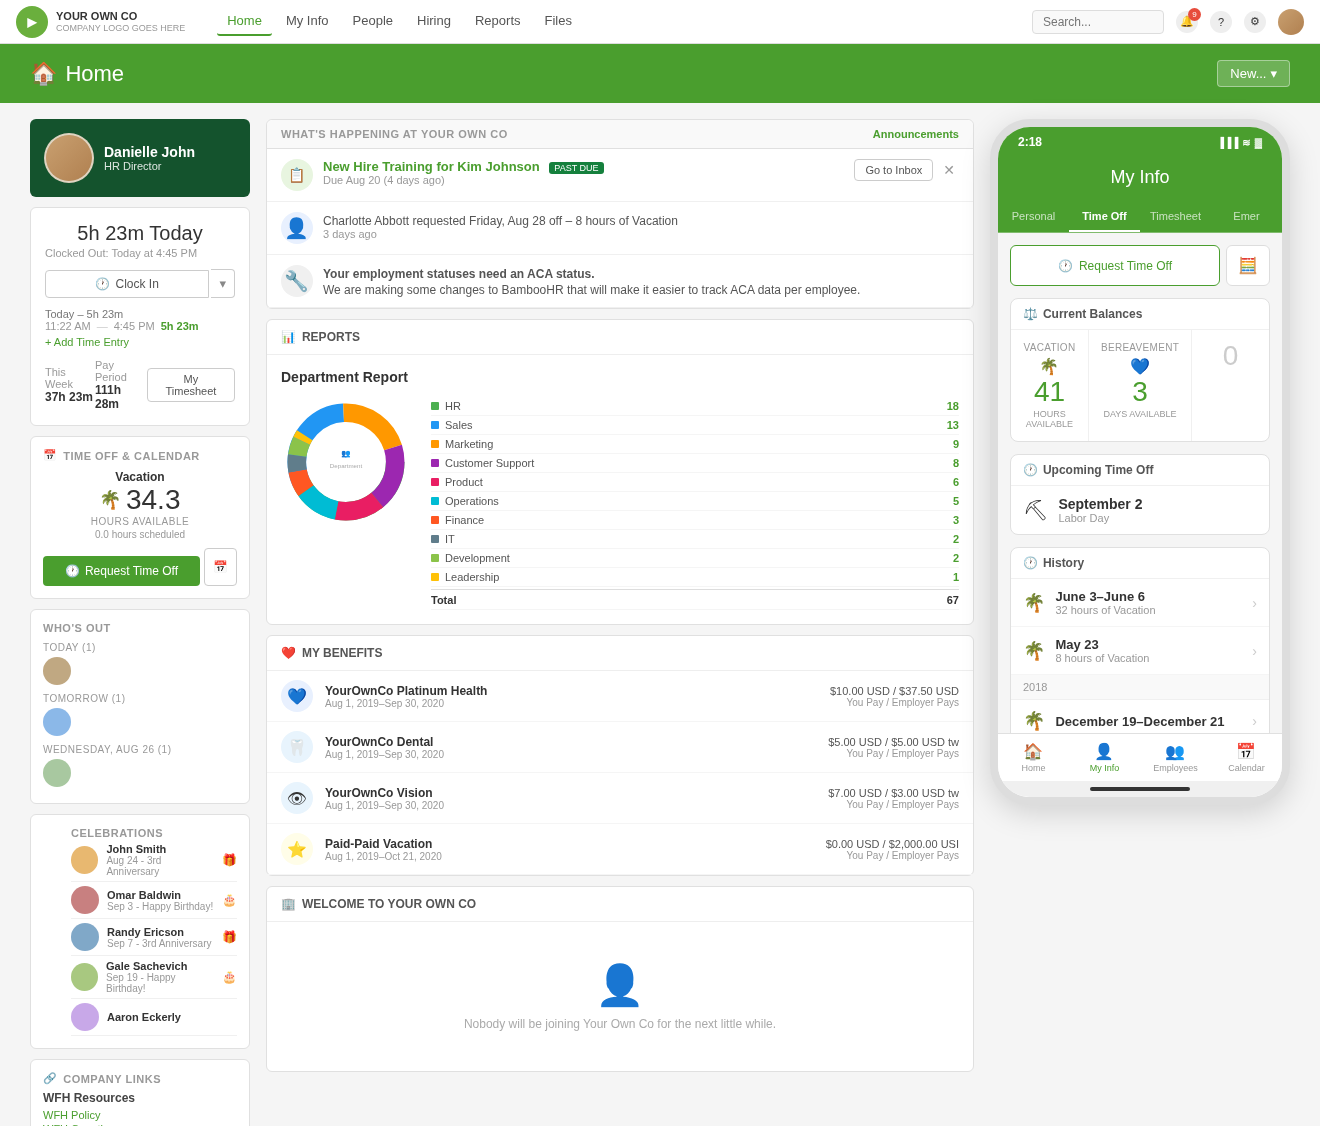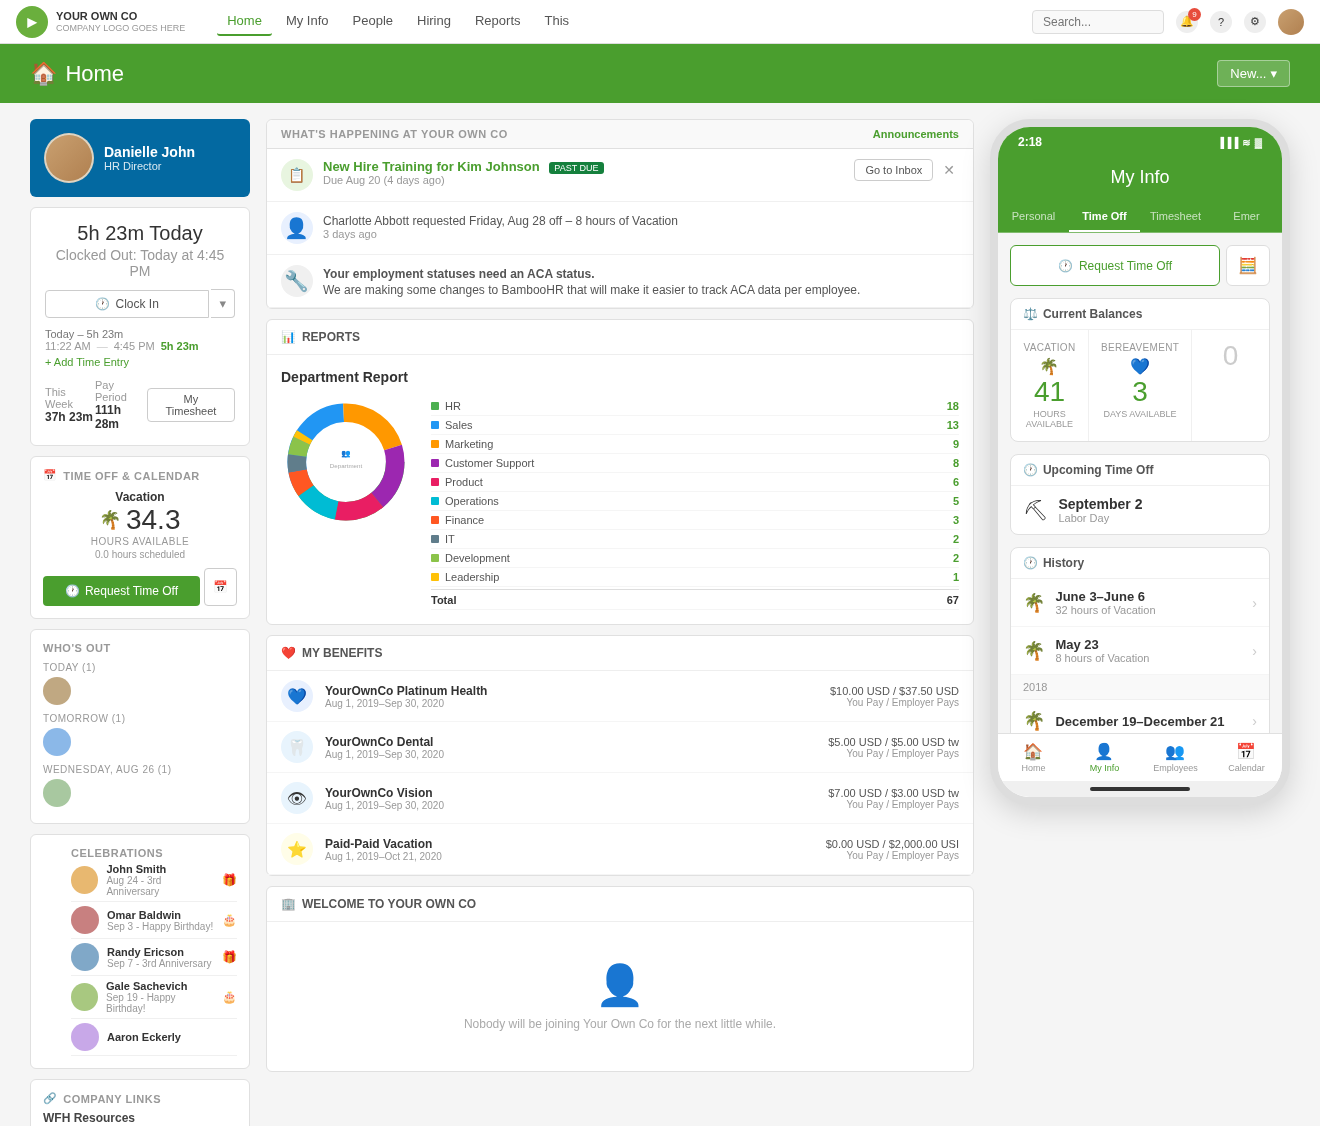--- a/index.html
+++ b/index.html
@@ -23,29 +23,29 @@
     
     .green-header { background: #4a9e2e; padding: 16px 30px; display: flex; align-items: center; justify-content: space-between; }
     .green-header-title { color: #fff; font-size: 22px; font-weight: 400; display: flex; align-items: center; gap: 8px; }
     .new-btn { background: rgba(255,255,255,0.2); color: #fff; border: 1px solid rgba(255,255,255,0.4); border-radius: 4px; padding: 5px 12px; cursor: pointer; font-size: 13px; display: flex; align-items: center; gap: 4px; }
 
     
     .main-layout { display: flex; padding: 16px 30px; gap: 16px; max-width: 1320px; }
 
     
     .left-col { width: 220px; flex-shrink: 0; }
-    .user-card { background: #0369a1; border-radius: 6px; padding: 14px; color: #fff; display: flex; align-items: center; gap: 10px; }
+    .user-card { background: #14532d; border-radius: 6px; padding: 14px; color: #fff; display: flex; align-items: center; gap: 10px; }
     .user-avatar { width: 50px; height: 50px; border-radius: 50%; background: #c0a882; border: 2px solid rgba(255,255,255,0.5); overflow: hidden; }
     .user-avatar-img { width: 100%; height: 100%; background: linear-gradient(135deg, #c9a070, #b08050); border-radius: 50%; }
     .user-name { font-size: 14px; font-weight: 600; }
     .user-role { font-size: 11px; opacity: 0.85; }
 
     .time-widget { background: #fff; border: 1px solid #e0e0e0; border-radius: 6px; padding: 14px; margin-top: 10px; }
     .time-big { font-size: 20px; font-weight: 300; text-align: center; color: #333; }
-    .time-sub { font-size: 14px; color: #999; text-align: center; margin-top: 2px; }
+    .time-sub { font-size: 11px; color: #999; margin-top: 2px; }
     .clock-in-row { display: flex; align-items: center; margin-top: 10px; gap: 2px; }
     .clock-in-btn { flex: 1; background: #fff; border: 1px solid #ccc; border-radius: 4px 0 0 4px; padding: 6px 10px; font-size: 12px; color: #555; display: flex; align-items: center; justify-content: center; gap: 5px; cursor: pointer; }
     .clock-dropdown { background: #fff; border: 1px solid #ccc; border-left: none; border-radius: 0 4px 4px 0; padding: 6px 8px; cursor: pointer; color: #888; }
     .time-detail { margin-top: 10px; font-size: 12px; color: #555; }
     .time-row { display: flex; align-items: center; gap: 6px; color: #999; font-size: 11px; }
     .time-dash { color: #ccc; }
     .time-total { color: #4a9e2e; font-weight: 600; font-size: 11px; }
     .add-time-link { color: #4a9e2e; font-size: 11px; cursor: pointer; margin-top: 4px; display: inline-block; }
     .week-row { display: flex; justify-content: space-between; align-items: center; margin-top: 10px; }
     .week-label { font-size: 11px; color: #999; }
@@ -198,21 +198,21 @@
       <div class="logo-text">YOUR OWN CO</div>
       <div class="logo-sub">COMPANY LOGO GOES HERE</div>
     </div>
   </div>
   <div class="nav-items">
     <div class="nav-item active">Home</div>
     <div class="nav-item">My Info</div>
     <div class="nav-item">People</div>
     <div class="nav-item">Hiring</div>
     <div class="nav-item">Reports</div>
-    <div class="nav-item">This</div>
+    <div class="nav-item">Files</div>
   </div>
   <div class="nav-right">
     <input class="search-box" type="text" placeholder="Search..." style="">
     <div class="nav-icon">
       🔔
       <span class="badge">9</span>
     </div>
     <div class="nav-icon">?</div>
     <div class="nav-icon">⚙</div>
     <div class="avatar-sm" style="background: linear-gradient(135deg, #c9a070, #b08050);"></div>

